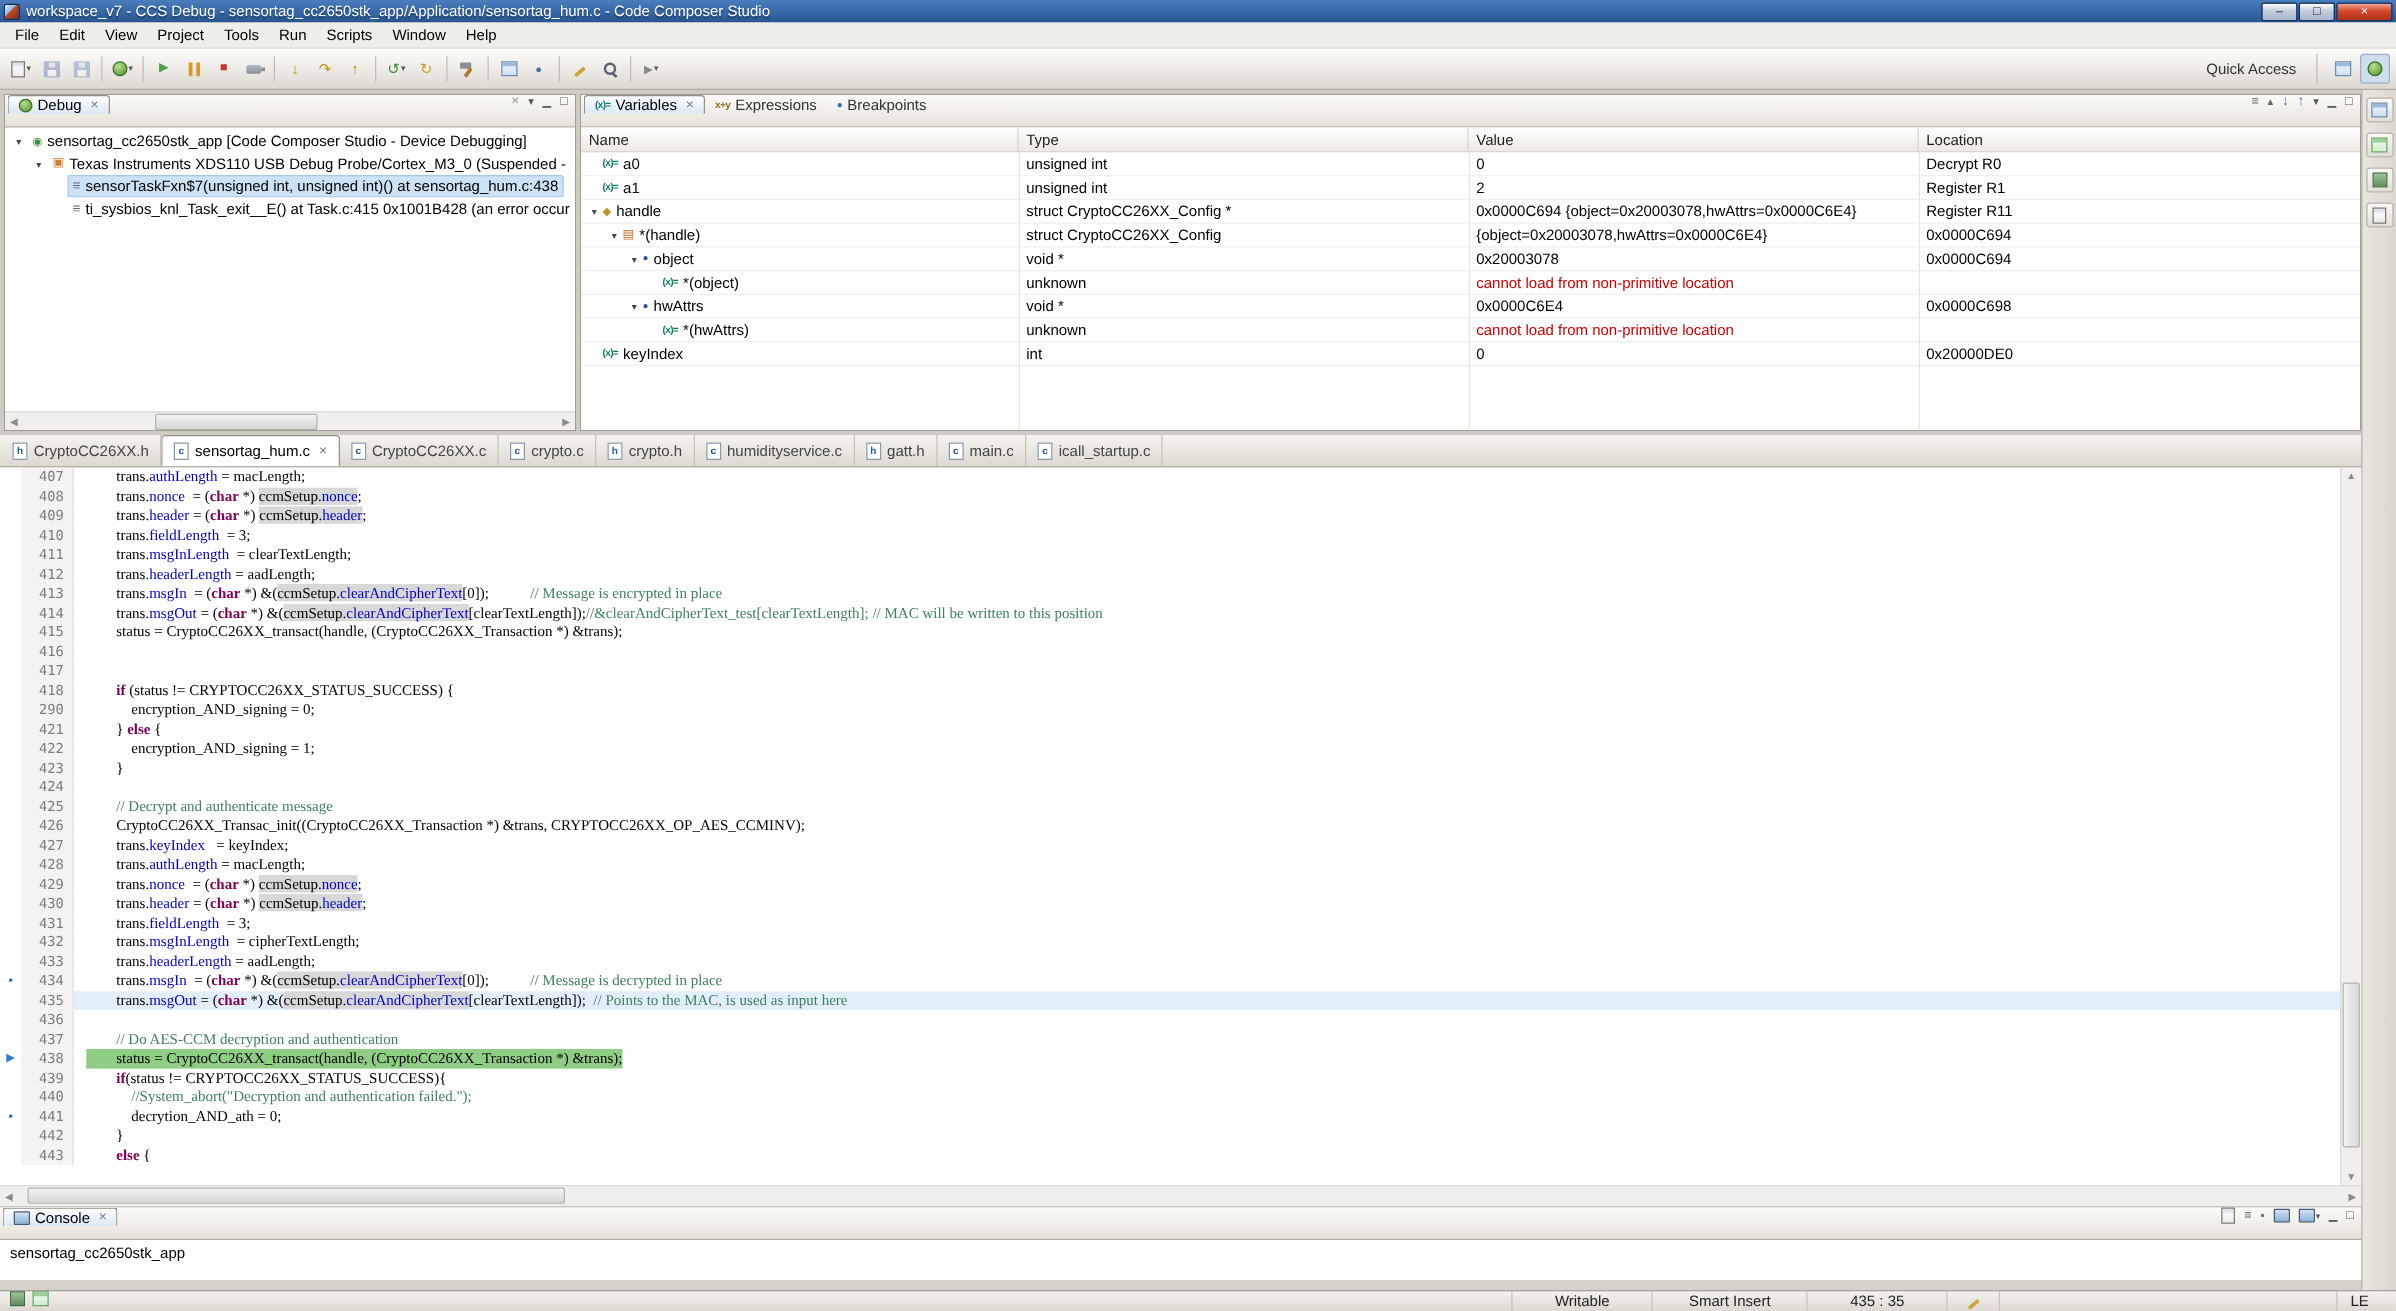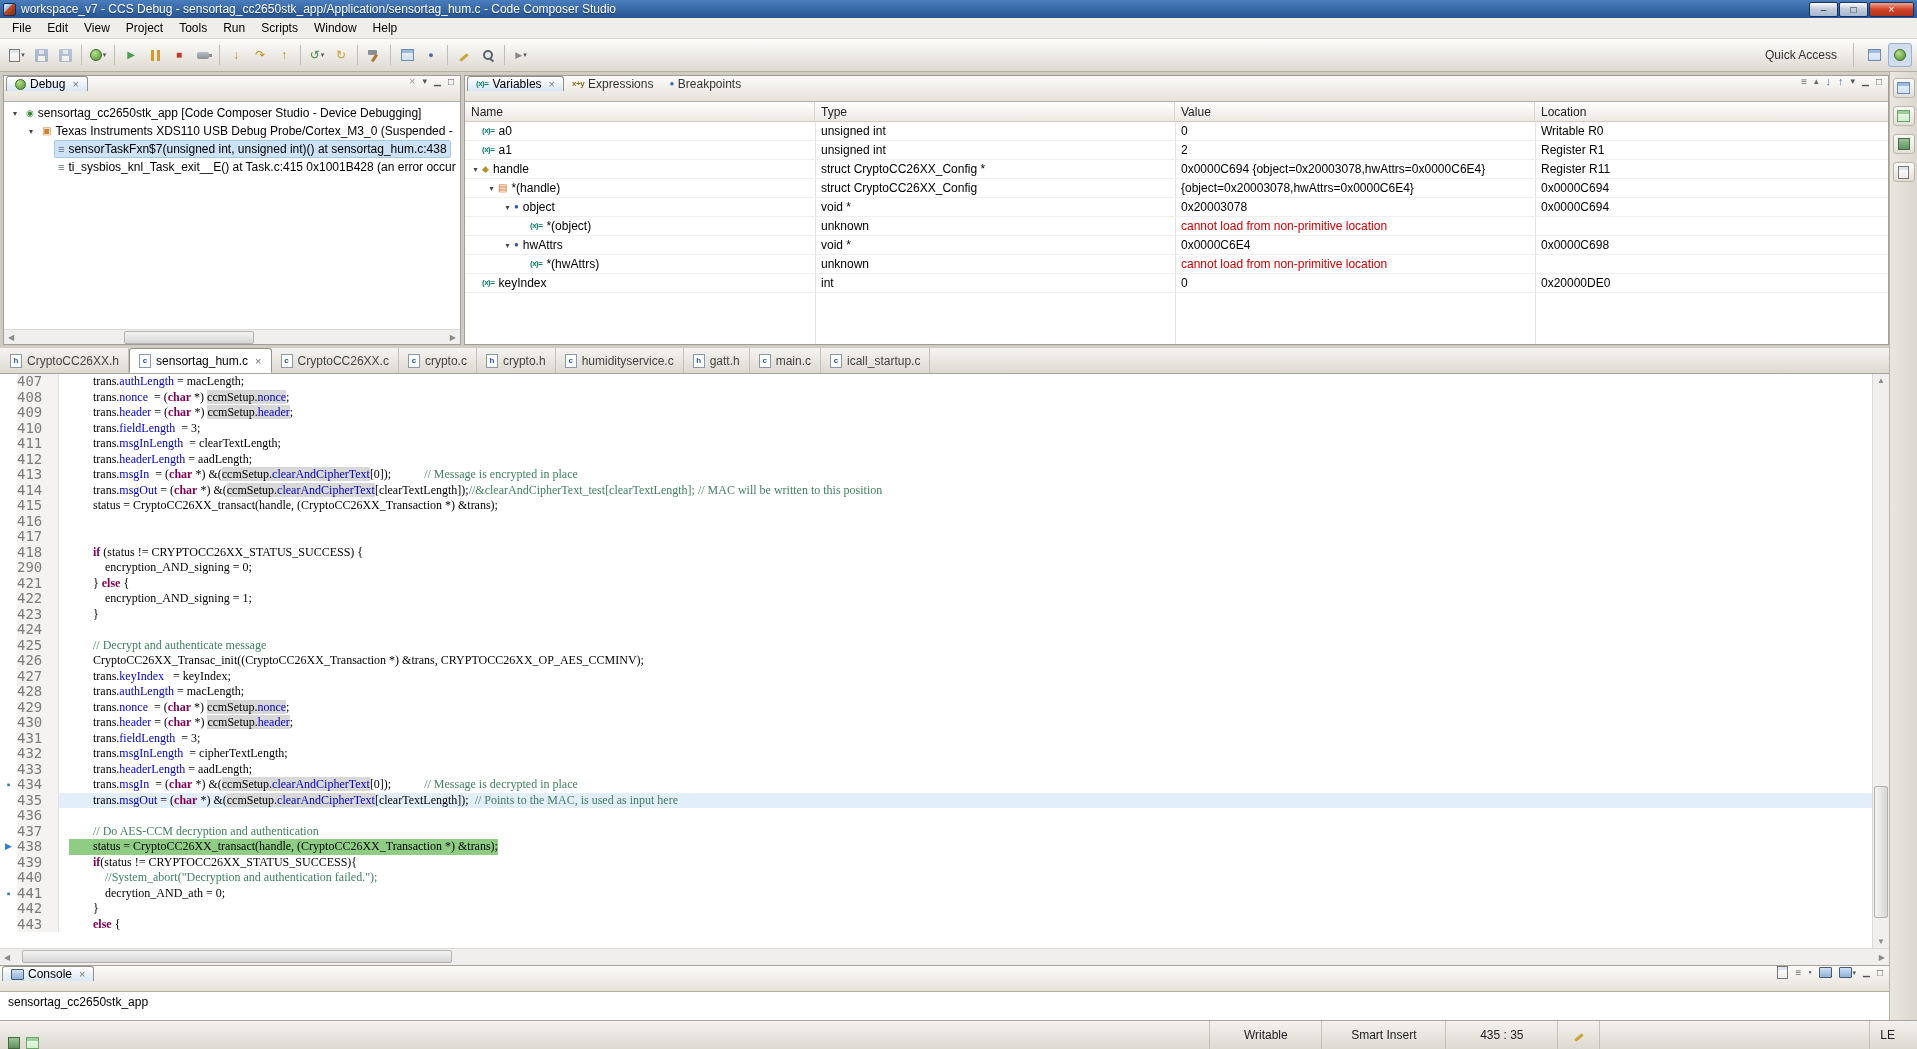--- a/index.html
+++ b/index.html
@@ -130,22 +130,22 @@
     text-align:center;color:#2255aa;font-weight:bold;flex:none}
   .etab-close{color:#777;font-size:11px;margin-left:2px}
 
   
   .code-wrap{height:574px;background:#fff;position:relative;overflow:hidden;flex:none}
   .code-area{position:absolute;inset:0 17px 0 0;overflow:hidden}
   .cl{display:flex;height:15.5px;line-height:15.5px}
   .ann{width:17px;flex:none;text-align:center;font-size:8px;background:#fff;line-height:15px}
   .ann-arrow{color:#2f7fd0;font-size:9px}
   .ann-dot{color:#2b6cb0;font-size:10px}
-  .ln{width:42px;flex:none;padding-right:7px;color:#7c7c7c;background:#f4f3f1;
-    border-right:1px solid #e2e1dd;font-family:"DejaVu Sans Mono",monospace;font-size:14px}
+  .ln{width:42px;flex:none;text-align:right;padding-right:7px;color:#7c7c7c;background:#f4f3f1;
+    border-right:1px solid #e2e1dd;font-family:"DejaVu Sans Mono",monospace;font-size:11px}
   .ct{flex:1;font-family:Liberation Serif, serif;font-size:12px;white-space:pre;padding-left:10px;overflow:hidden}
   .ct.hl-blue{background:#e2eefa}
   .ghl{background:#8fcd84;display:inline-block}
   .tok-p{color:#000}
   .tok-k{color:#7f0055;font-weight:bold}
   .tok-c{color:#3f7f5f}
   .tok-f{color:#0000c0}
   .tok-m{background:#d8d8d8}
   .tok-mf{background:#d8d8d8;color:#0000c0}
 
@@ -158,22 +158,22 @@
     display:flex;align-items:center;justify-content:space-between;padding:0 4px;font-size:8px;color:#8a8a8a;flex:none}
   .pane-hscroll{height:15px}
   .hthumb{position:absolute;top:1px;height:13px;background:linear-gradient(#f4f4f4,#d6d6d6);
     border:1px solid #b4b2ae;border-radius:2px}
 
   
   .console-panel{border:none;border-top:1px solid #a8a49c;flex:none}
   .console-body{height:32px;background:#fff;padding:3px 8px;overflow:hidden}
 
   
-  .statusbar{height:29px;background:linear-gradient(#f4f2ee,#ddd9d1);border-top:1px solid #a8a49c;
-    display:flex;align-items:flex-end;color:#222;flex:none}
+  .statusbar{height:17px;background:linear-gradient(#f4f2ee,#ddd9d1);border-top:1px solid #a8a49c;
+    display:flex;align-items:flex-start;color:#222;flex:none}
   .sb-icons{display:flex;align-items:center;gap:6px;padding:0 8px}
   .sb-spacer{flex:1}
   .sb-cell{height:100%;display:flex;align-items:center;justify-content:center;border-left:1px solid #c6c2ba;padding:0 10px}
   .sb-w1{width:112px}.sb-w2{width:124px}.sb-w3{width:112px}.sb-ic{width:42px}
   .sb-gap{width:270px;height:100%;border-left:1px solid #c6c2ba}
 </style>
 </head>
 <body>
 
 <div class="app">
@@ -402,21 +402,21 @@
             <div class="col-sep" style="left:1070px"></div>
             <div>
                 <div class="vrow">
                   <div class="vc vc-name" style="padding-left: 4px;">
                     <span class="varrow"></span>
                     <span class="vicon vi-var">(x)=</span>
                     <span>a0</span>
                   </div>
                   <div class="vc vc-type">unsigned int</div>
                   <div class="vc vc-value">0</div>
-                  <div class="vc vc-loc">Writable R0</div>
+                  <div class="vc vc-loc">Decrypt R0</div>
                 </div>
                 <div class="vrow">
                   <div class="vc vc-name" style="padding-left: 4px;">
                     <span class="varrow"></span>
                     <span class="vicon vi-var">(x)=</span>
                     <span>a1</span>
                   </div>
                   <div class="vc vc-type">unsigned int</div>
                   <div class="vc vc-value">2</div>
                   <div class="vc vc-loc">Register R1</div>

